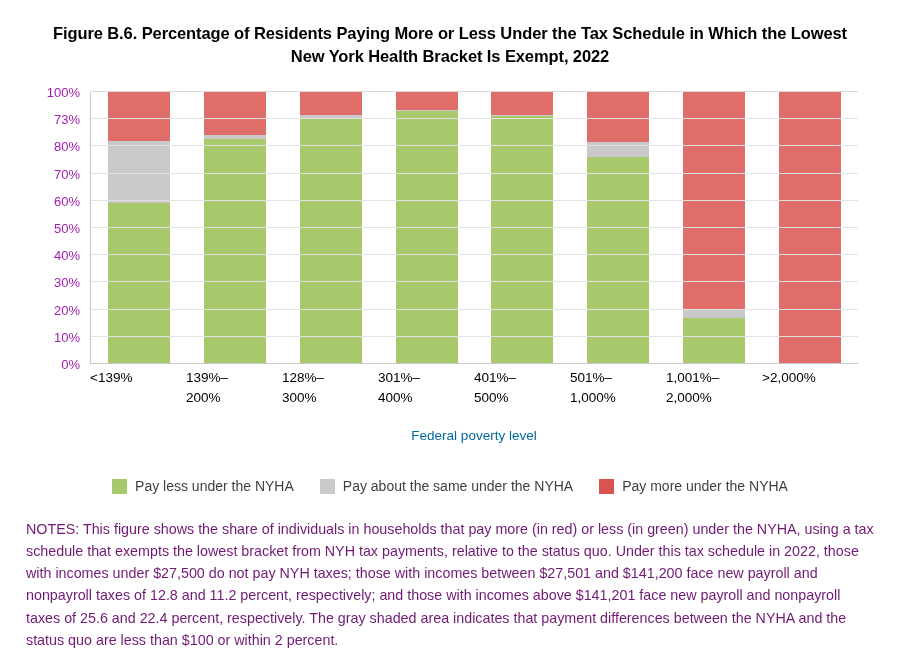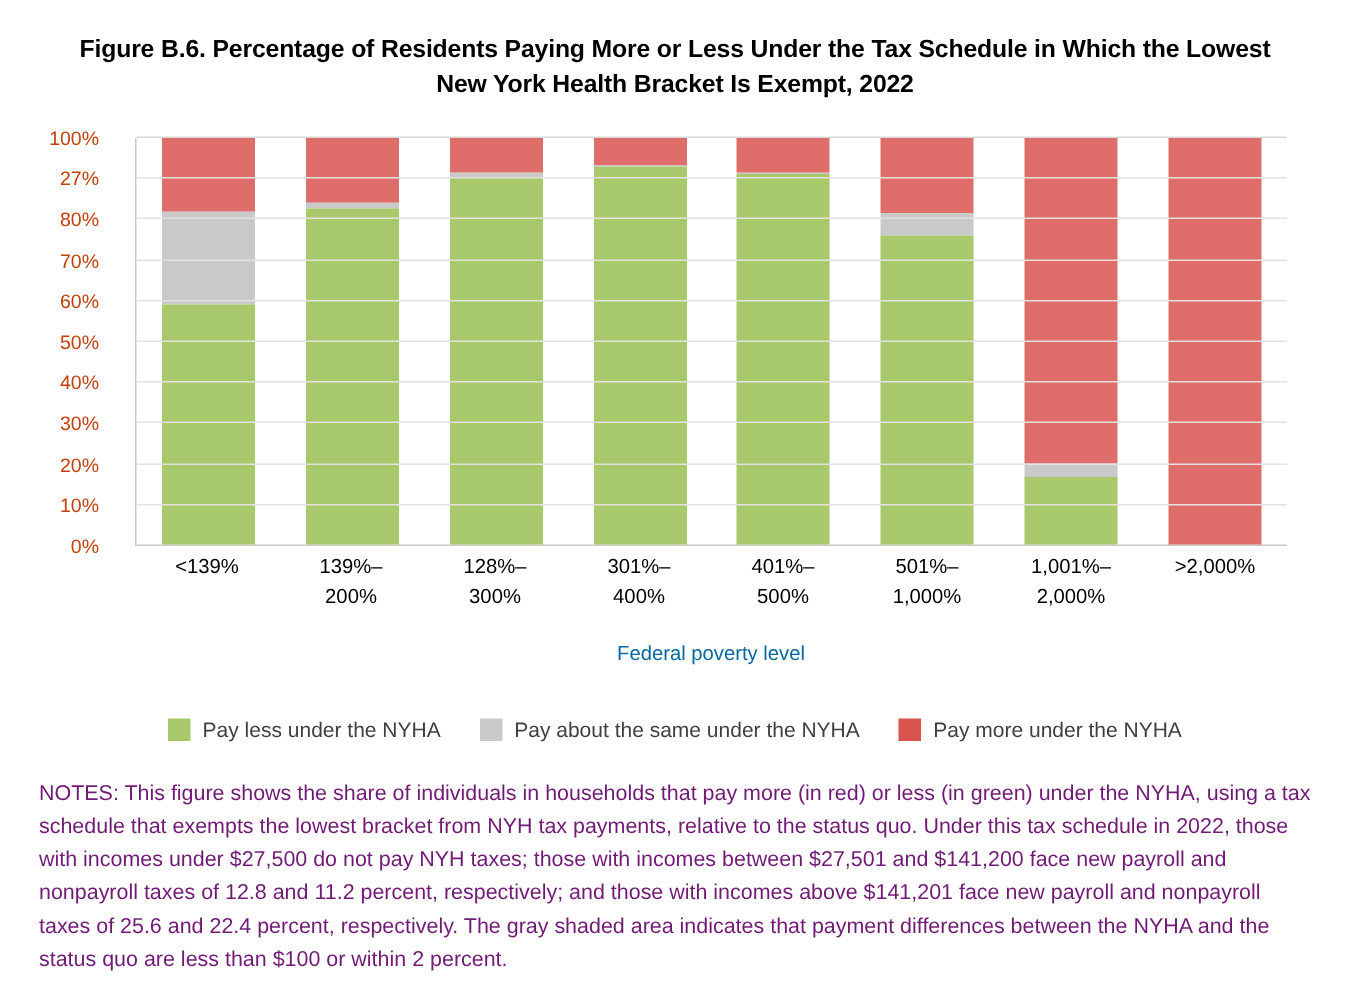--- a/index.html
+++ b/index.html
@@ -45,24 +45,24 @@
   
   .y-labels {
     position: absolute;
     left: 0;
     top: 0;
     width: 58px;
     height: 272px;
   }
   .y-label {
     position: absolute;
-    right: 20px;
+    right: 6px;
     transform: translateY(-50%);
     font-size: 13px;
-    color: #c2410c;
+    color: #a21caf;
     white-space: nowrap;
   }
 
   .plot {
     position: absolute;
     left: 62px;
     top: 0;
     right: 10px;
     height: 272px;
     border-left: 1px solid #c8c8c8;
@@ -111,21 +111,20 @@
   
   .x-labels {
     position: absolute;
     left: 62px;
     right: 10px;
     top: 276px;
     display: flex;
   }
   .x-label {
     flex: 1 1 0;
-    text-align: center;
     font-size: 13.5px;
     line-height: 1.45;
     white-space: pre-line;
   }
 
   .x-axis-title {
     position: absolute;
     left: 62px;
     right: 10px;
     top: 336px;
@@ -181,21 +180,21 @@
     <div class="y-labels">
         <div class="y-label" style="top: 272px;">0%</div>
         <div class="y-label" style="top: 244.8px;">10%</div>
         <div class="y-label" style="top: 217.6px;">20%</div>
         <div class="y-label" style="top: 190.4px;">30%</div>
         <div class="y-label" style="top: 163.2px;">40%</div>
         <div class="y-label" style="top: 136px;">50%</div>
         <div class="y-label" style="top: 108.8px;">60%</div>
         <div class="y-label" style="top: 81.6px;">70%</div>
         <div class="y-label" style="top: 54.4px;">80%</div>
-        <div class="y-label" style="top: 27.2px;">27%</div>
+        <div class="y-label" style="top: 27.2px;">73%</div>
         <div class="y-label" style="top: 0px;">100%</div>
       </div>
 
     <div class="plot">
       <div class="bars">
           <div class="bar-slot">
             <div class="bar">
               <div class="seg-more" style="height: 18%;"></div>
               <div class="seg-same" style="height: 23%;"></div>
               <div class="seg-less" style="height: 59%;"></div>

